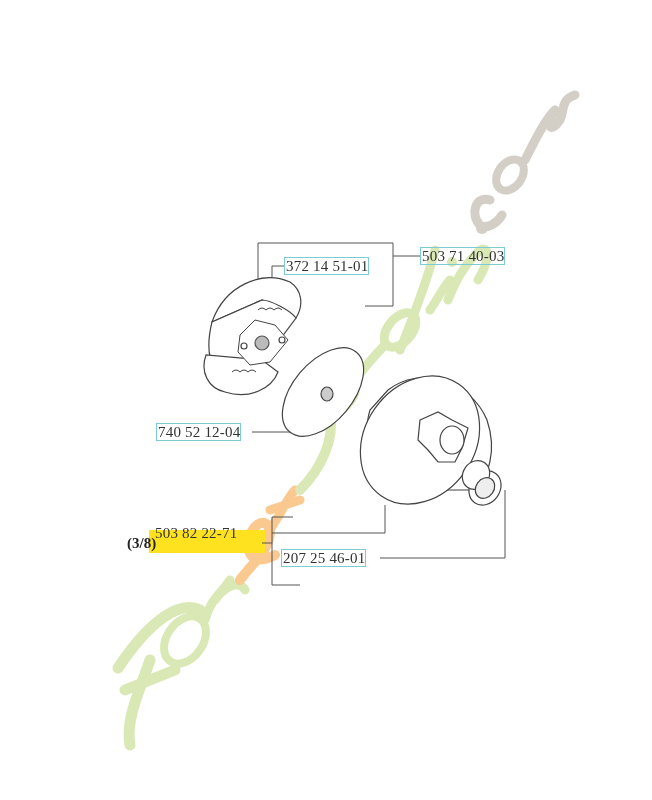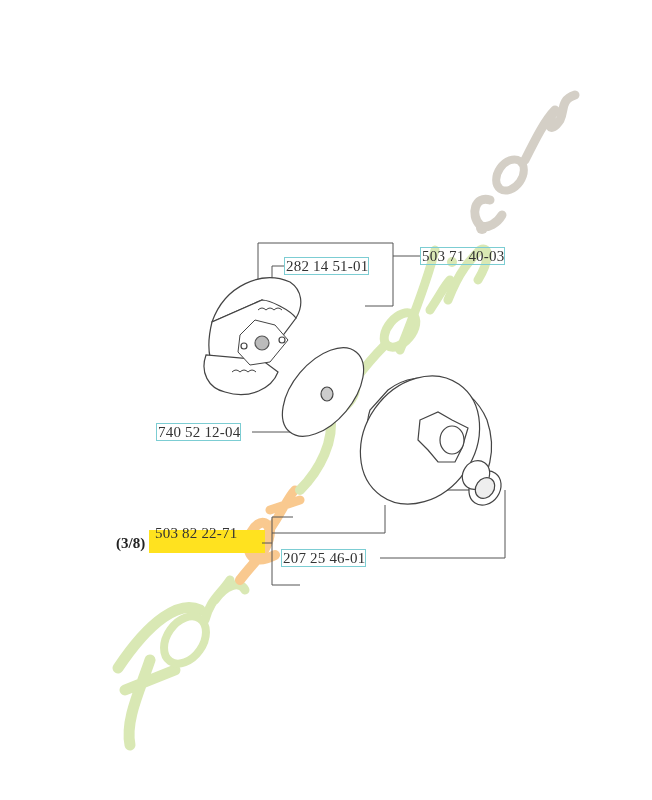--- a/index.html
+++ b/index.html
@@ -107,28 +107,28 @@
       <ellipse cx="476" cy="475" rx="13" ry="15" transform="rotate(35 476 475)"></ellipse>
       <ellipse cx="485" cy="488" rx="9" ry="11" transform="rotate(35 485 488)" fill="#eee"></ellipse>
     </g>
   </svg>
 
   <div class="label" style="left:421px; top:248px;">
     <span class="num boxed">503 71 40-03</span>
   </div>
 
   <div class="label" style="left:285px; top:258px;">
-    <span class="num boxed">282 14 51-01</span>
+    <span class="num boxed">372 14 51-01</span>
   </div>
 
   <div class="label" style="left:157px; top:424px;">
     <span class="num boxed">740 52 12-04</span>
   </div>
 
-  <div class="prefix" style="left:116px; top:535px;">(3/8)</div>
+  <div class="prefix" style="left:127px; top:535px;">(3/8)</div>
   <div class="label" style="left:155px; top:525px;">
     <span class="num">503 82 22-71</span>
   </div>
 
   <div class="label" style="left:282px; top:550px;">
     <span class="num boxed">207 25 46-01</span>
   </div>
 
 </div>
 

